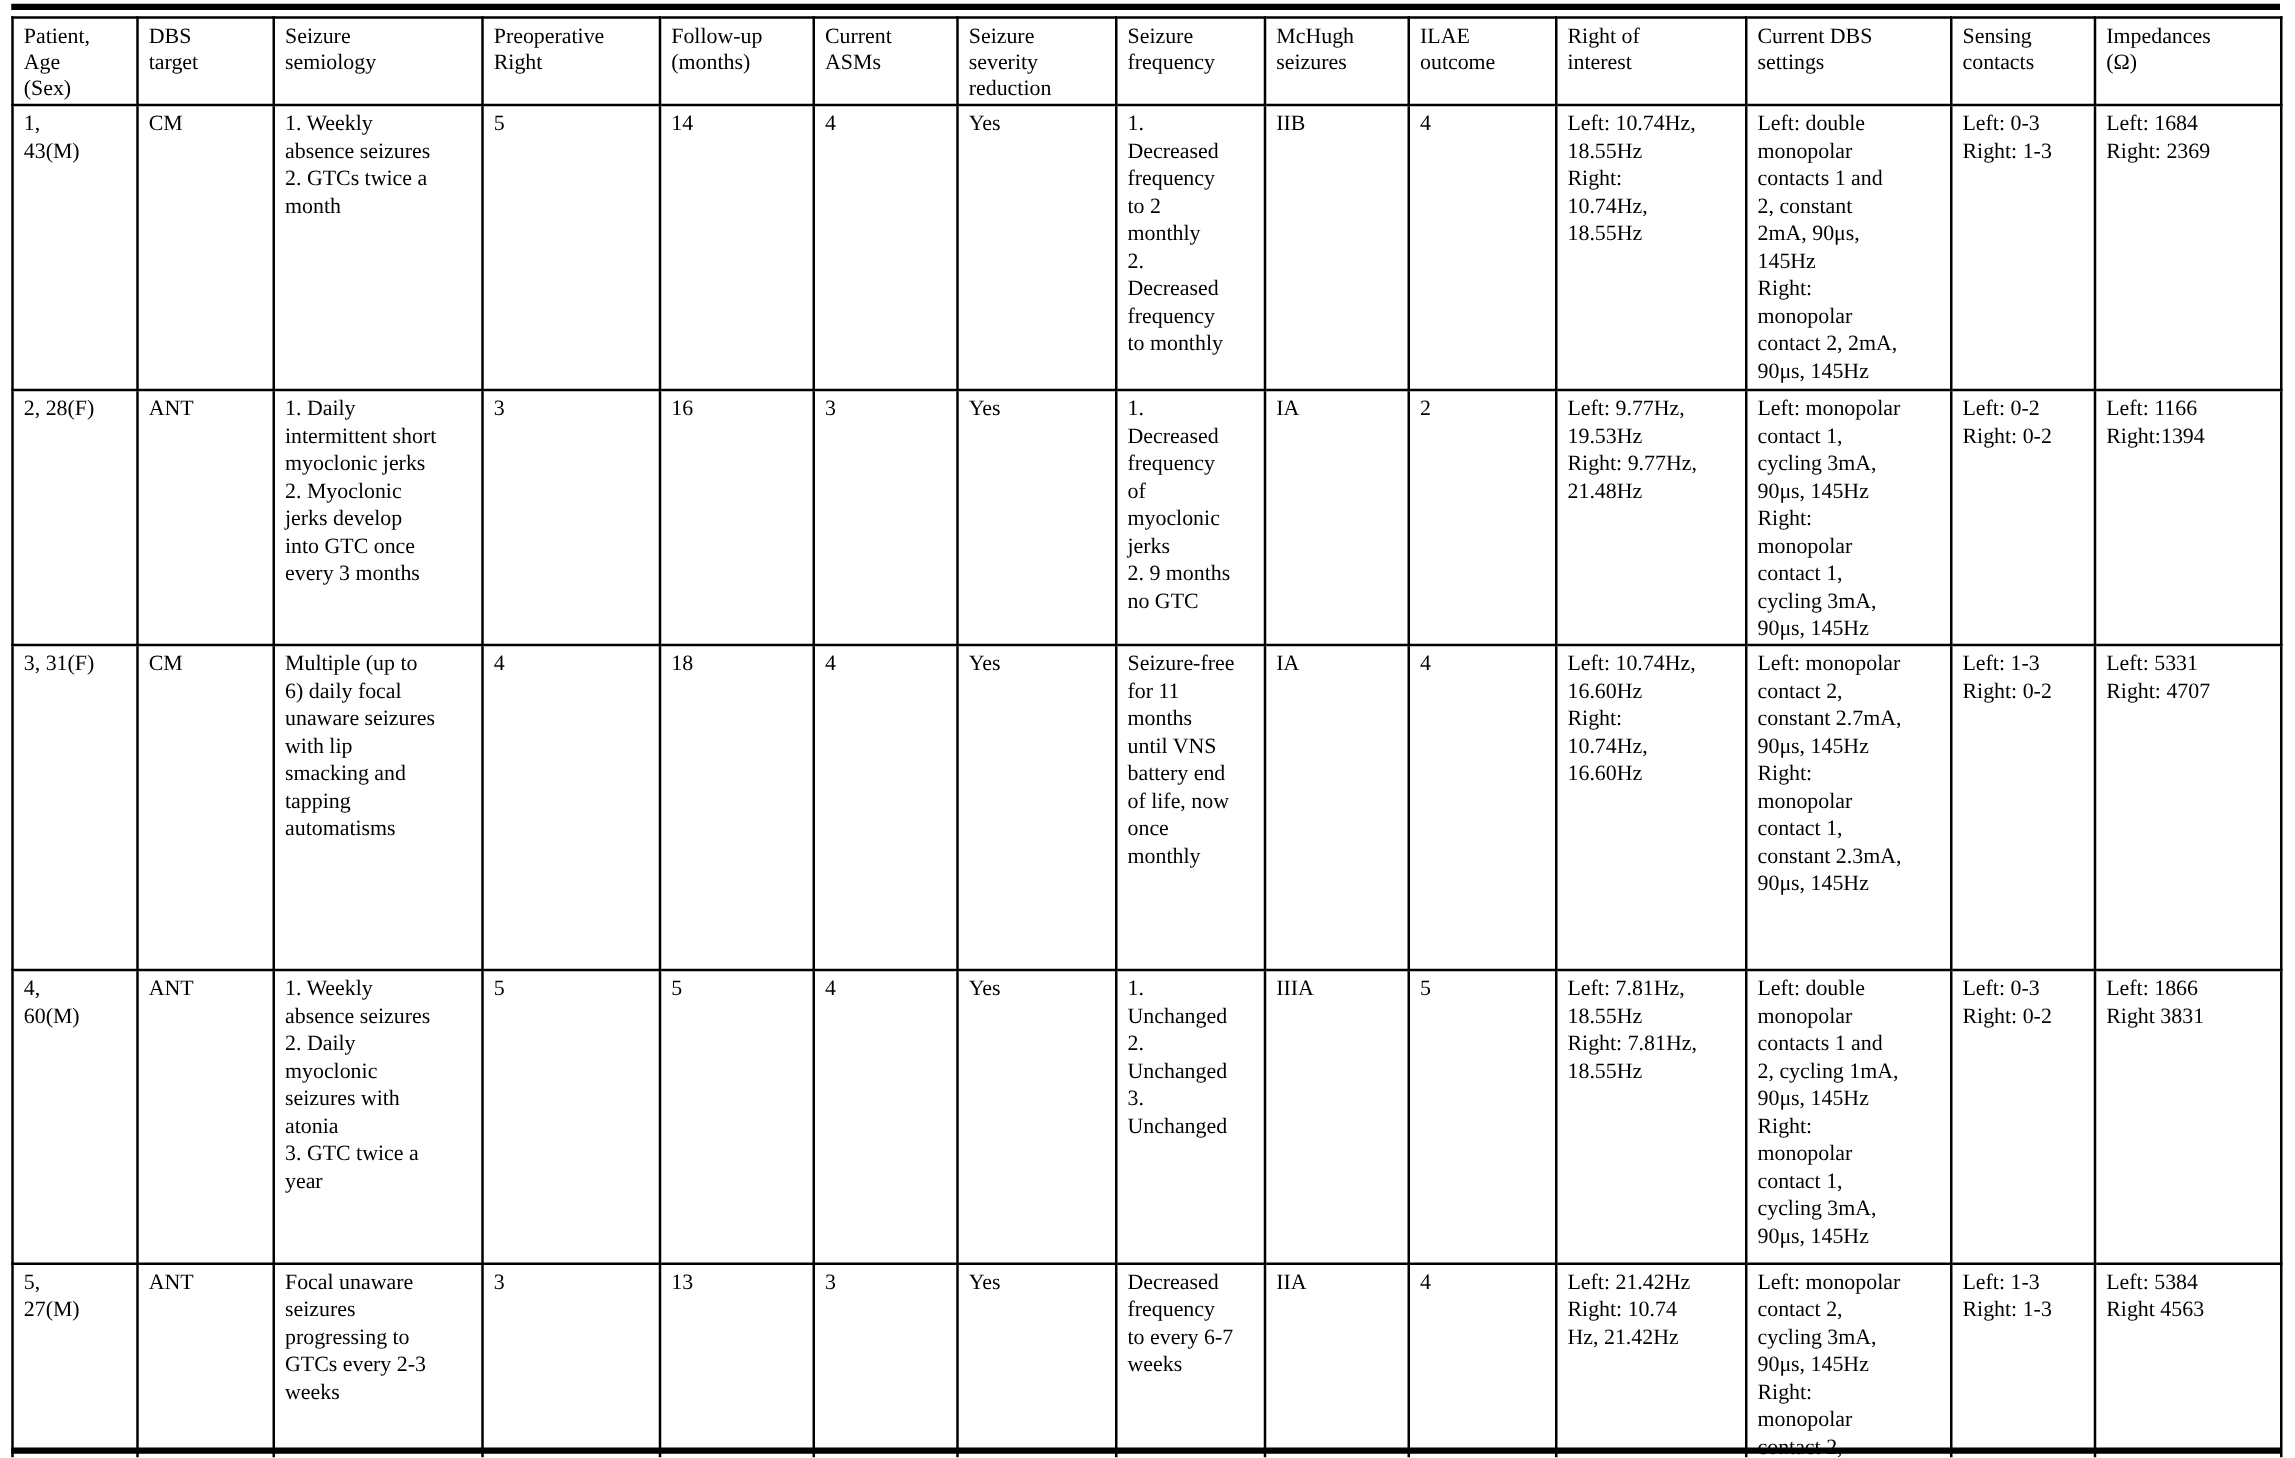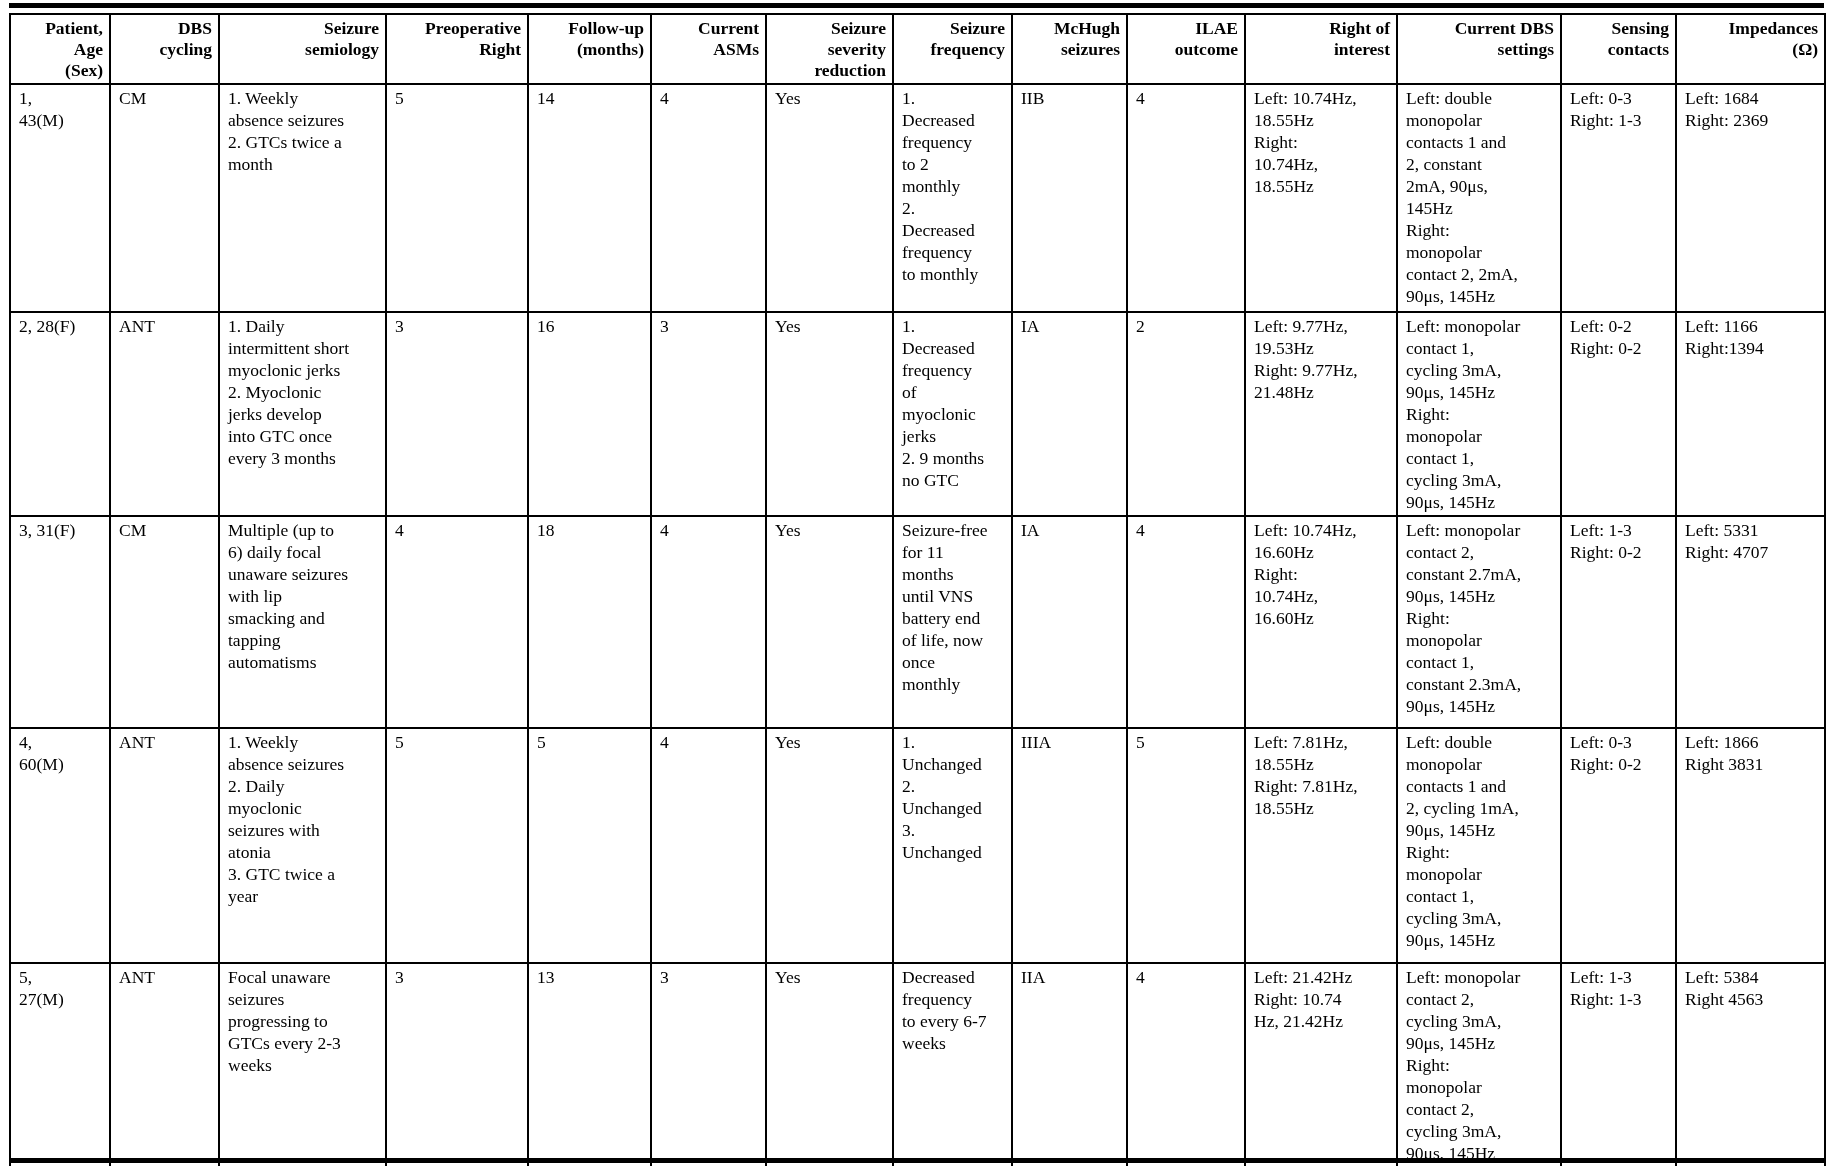--- a/index.html
+++ b/index.html
@@ -37,24 +37,23 @@
     vertical-align: top;
     text-align: left;
     padding: 2px 6px 2px 8px;
     font-size: 17.5px;
     line-height: 22px;
     color: #000000;
     white-space: pre-line;
     overflow: hidden;
   }
   table.data-table th {
-    font-weight: bold;
+    font-weight: normal;
     line-height: 21px;
     padding-top: 3px;
-    text-align: right;
   }
 </style>
 </head>
 <body>
 
 <div class="page">
   <div class="rule top"></div>
 
   <table class="data-table">
     <colgroup id="colgroup">
@@ -72,21 +71,21 @@
         <col style="width: 164px;">
         <col style="width: 115px;">
         <col style="width: 149px;">
       </colgroup>
     <thead>
       <tr id="header-row" style="height: 64px;">
           <th>Patient,
 Age
 (Sex)</th>
           <th>DBS
-cycling</th>
+target</th>
           <th>Seizure
 semiology</th>
           <th>Preoperative
 Right</th>
           <th>Follow-up
 (months)</th>
           <th>Current
 ASMs</th>
           <th>Seizure
 severity
@@ -186,21 +185,21 @@
 Right:
 monopolar
 contact 1,
 cycling 3mA,
 90μs, 145Hz</td>
           <td>Left: 0-2
 Right: 0-2</td>
           <td>Left: 1166
 Right:1394</td>
         </tr>
-        <tr style="height: 212px;">
+        <tr style="height: 260px;">
           <td>3, 31(F)</td>
           <td>CM</td>
           <td>Multiple (up to
 6) daily focal
 unaware seizures
 with lip
 smacking and
 tapping
 automatisms</td>
           <td>4</td>

